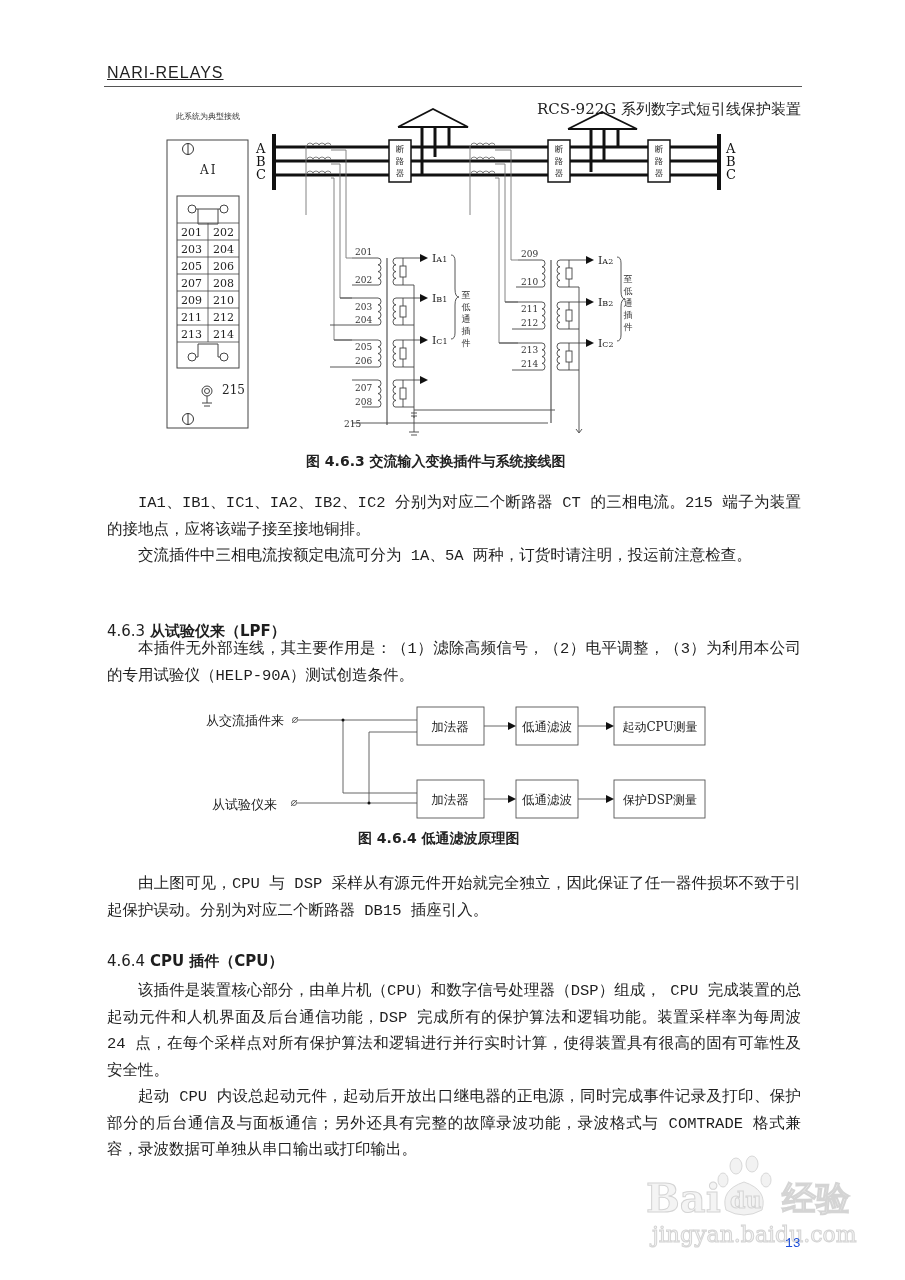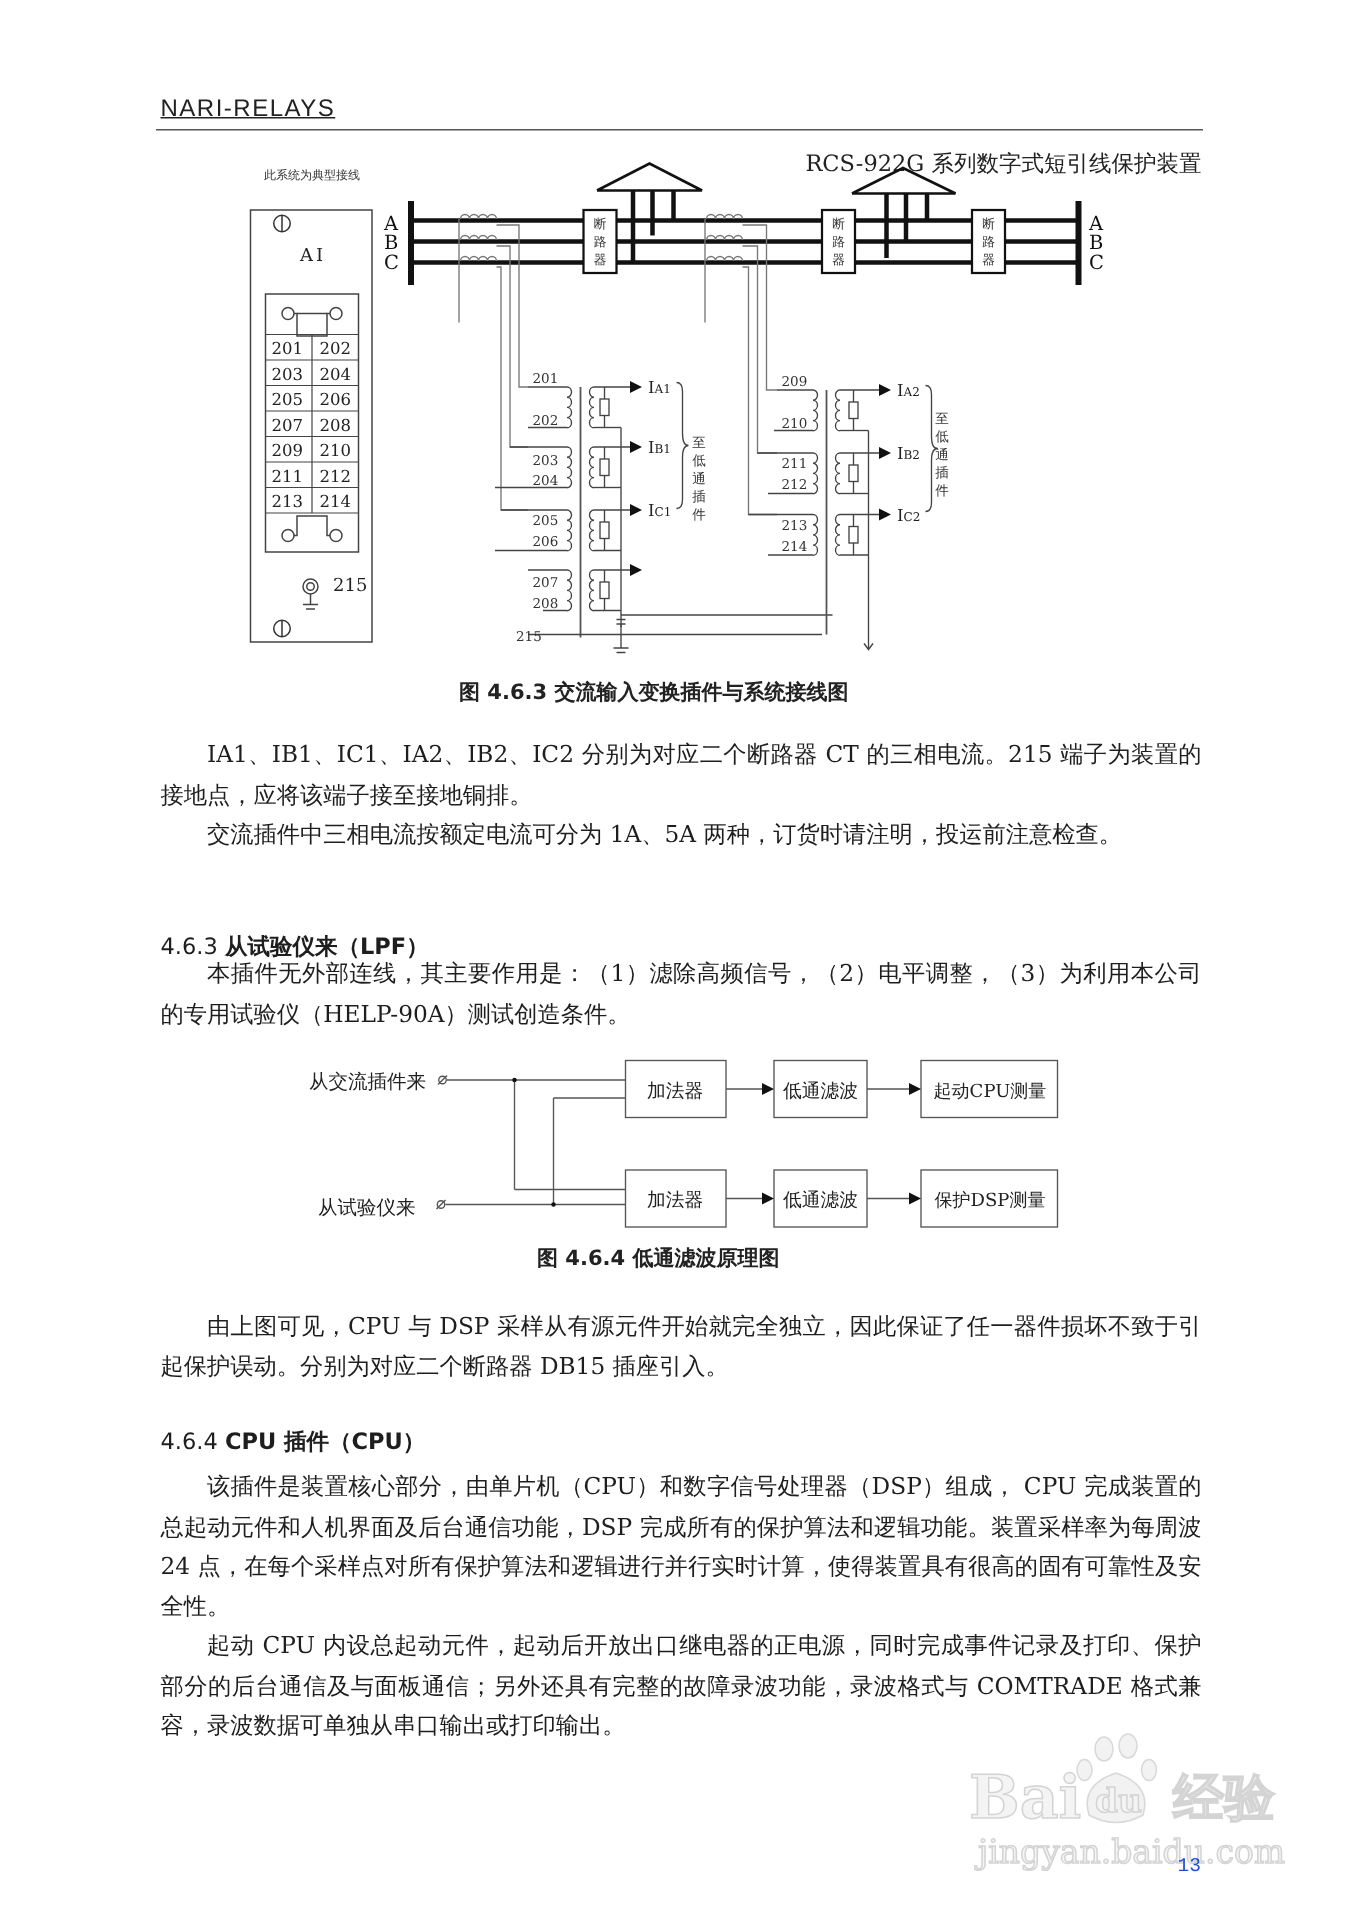--- a/index.html
+++ b/index.html
@@ -5,21 +5,21 @@
   html, body { margin: 0; padding: 0; background: #ffffff; }
   body { width: 905px; height: 1280px; position: relative; overflow: hidden;
          font-family: "DejaVu Serif", "Liberation Serif", serif; color: #1a1a1a; }
   .abs { position: absolute; }
   .hdr-left { left: 107px; top: 64px; font-family: "Liberation Sans", "DejaVu Sans", sans-serif;
               font-size: 16px; letter-spacing: 1px; color: #222; text-decoration: underline; }
   .hdr-right { right: 104px; top: 64px; font-size: 15px; color: #222; margin-top: 36px; }
   .hdr-rule { left: 104px; width: 698px; top: 86px; height: 0; border-top: 1.5px solid #555; }
   .caption { font-family: "DejaVu Sans", "Liberation Sans", sans-serif; font-size: 14px;
              font-weight: bold; color: #222; white-space: nowrap; }
-  .para { left: 107px; width: 694px; font-size: 15.5px; line-height: 26.5px; text-align: justify; color: #1e1e1e; }
+  .para { left: 107px; width: 694px; font-size: 15.5px; line-height: 26.5px; text-align: justify; color: #1e1e1e; font-family: Liberation Mono, monospace; }
   .para p { margin: 0; text-indent: 2em; }
   .sec { left: 107px; font-family: "DejaVu Sans", "Liberation Sans", sans-serif; font-size: 15px; color: #1e1e1e; }
   .sec b { font-weight: bold; }
   svg text { font-family: "DejaVu Serif", "Liberation Serif", serif; }
   .watermark { left: 640px; top: 1150px; width: 230px; height: 100px; }
   .pagenum { left: 785px; top: 1236px; font-family: Liberation Mono, monospace; font-size: 13px; color: #1d4ed8; }
 </style>
 </head>
 <body>
 

